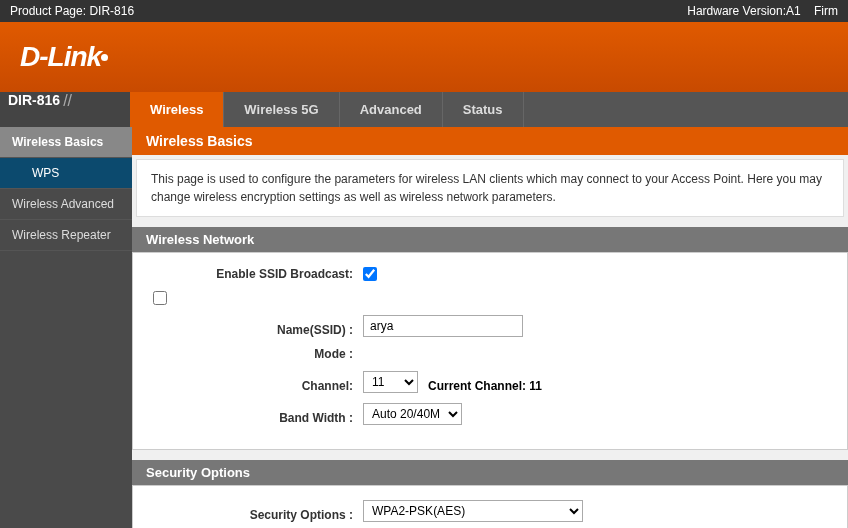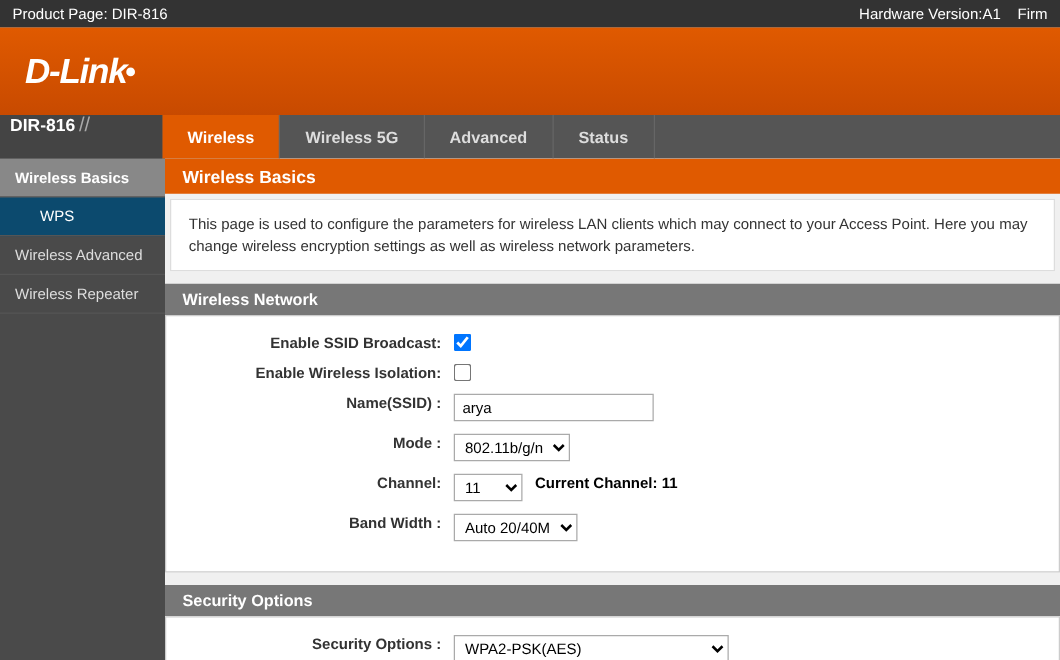--- a/index.html
+++ b/index.html
@@ -157,21 +157,21 @@
     }
     .sub-section-content {
       background: #fff;
       border: 1px solid #ccc;
       padding: 14px 20px;
     }
 
     
     .form-row {
       display: flex;
-      align-items: flex-start;
+      align-items: flex-end;
       margin-bottom: 10px;
     }
     .form-label {
       text-align: right;
       width: 200px;
       margin-right: 10px;
       font-weight: bold;
       font-size: 12px;
       color: #333;
       flex-shrink: 0;
@@ -255,36 +255,30 @@
     <div class="sub-section">
       <div class="sub-section-header">Wireless Network</div>
       <div class="sub-section-content">
 
         <div class="form-row">
           <div class="form-label">Enable SSID Broadcast:</div>
           <input type="checkbox" class="form-control" checked="" style="">
         </div>
 
         <div class="form-row">
-          <div class="form-label">Enable Wireless Isolation:</div>
           <input type="checkbox" class="form-control" style="">
         </div>
 
         <div class="form-row">
           <div class="form-label">Name(SSID) :</div>
           <input type="text" class="form-control" value="arya" style="">
         </div>
 
         <div class="form-row">
           <div class="form-label">Mode :</div>
-          <select class="form-control">
-            <option>802.11b/g/n</option>
-            <option>802.11b/g</option>
-            <option>802.11n</option>
-          </select>
         </div>
 
         <div class="form-row">
           <div class="form-label">Channel:</div>
           <select class="form-control">
             <option>1</option><option>2</option><option>3</option><option>4</option>
             <option>5</option><option>6</option><option>7</option><option>8</option>
             <option>9</option><option>10</option><option selected="">11</option>
             <option>12</option><option>13</option><option>Auto</option>
           </select>

